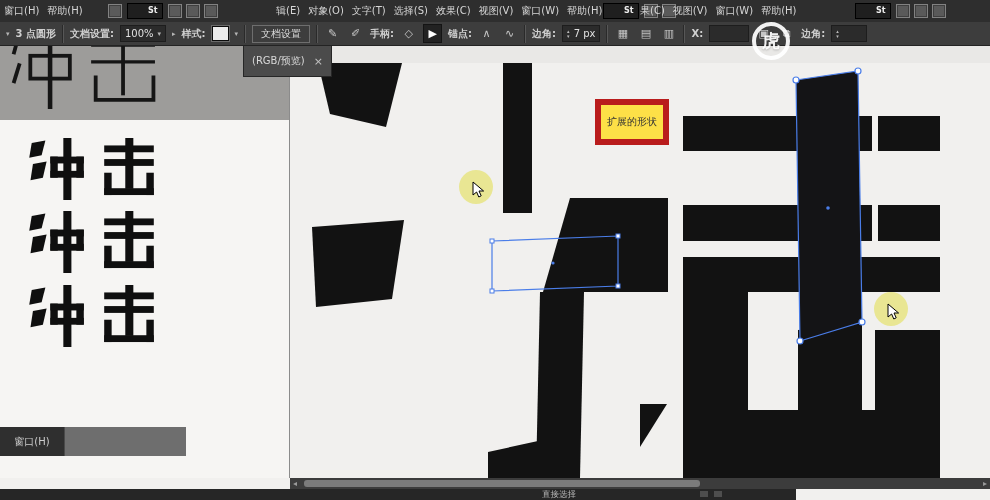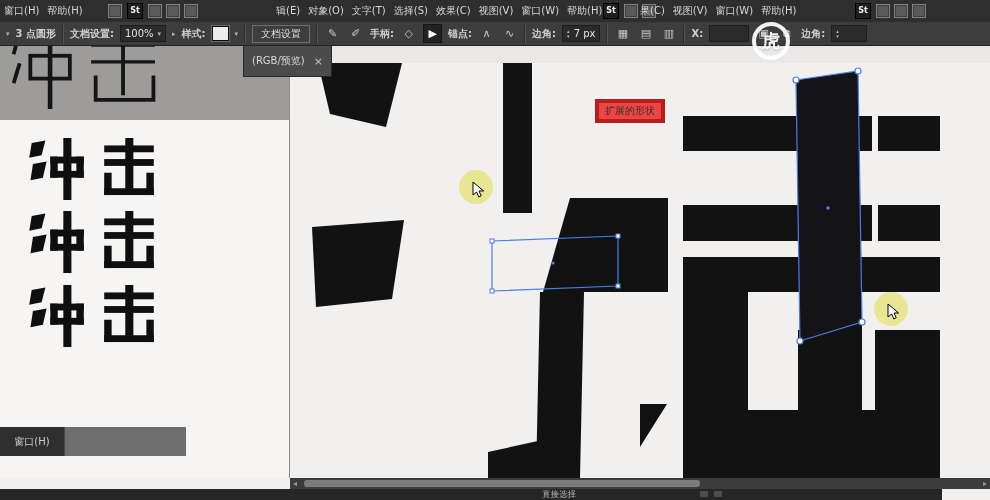--- a/index.html
+++ b/index.html
@@ -6,21 +6,21 @@
   .stage{position:relative;width:990px;height:500px;overflow:hidden;background:#f1f0ee;
          font-family:"DejaVu Sans","Liberation Sans",sans-serif;}
   
   .menubar{position:absolute;left:0;top:0;width:990px;height:22px;background:#2e2e2e;
            border-bottom:1px solid #1b1b1b;z-index:10;}
   .mb-group{position:absolute;top:0;height:22px;display:flex;align-items:center;}
   .mb-item{font-size:10px;color:#d6d6d6;padding:0 4px;line-height:22px;white-space:nowrap;}
   .mb-ico{width:12px;height:12px;background:#5a5a5a;border:1px solid #828282;margin:0 2px;
           box-shadow:inset 0 0 0 1px #3f3f3f;}
   .st-ico{width:14px;height:14px;background:#1f1f1f;border:1px solid #000;color:#ececec;
-          font-size:8px;font-weight:bold;text-align:center;line-height:14px;margin:0 3px;}
+          font-size:8px;font-weight:bold;line-height:14px;margin:0 3px;padding-left:20px;}
   
   .optionsbar{position:absolute;left:0;top:22px;width:990px;height:24px;background:#3d3d3d;
               border-bottom:1px solid #232323;display:flex;align-items:center;gap:6px;
               padding-left:6px;box-sizing:border-box;overflow:hidden;color:#cfcfcf;
               font-size:10px;z-index:10;white-space:nowrap;}
   .tb-sep{width:1px;height:18px;background:#2a2a2a;border-right:1px solid #575757;flex:0 0 auto;}
   .tb-box{background:#2b2b2b;border:1px solid #1d1d1d;height:15px;display:flex;align-items:center;
           padding:0 4px;color:#e0e0e0;gap:4px;flex:0 0 auto;}
   .tb-btn{border:1px solid #6e6e6e;padding:1px 8px;color:#dedede;background:transparent;flex:0 0 auto;}
   .tb-icon{width:17px;height:17px;display:flex;align-items:center;justify-content:center;
@@ -46,29 +46,29 @@
   .glyph-thin path,.glyph-thin rect{stroke:#151515;fill:none;}
   .win-divider{position:absolute;left:289px;top:45px;width:1px;height:433px;background:#8b8b8b;z-index:5;}
   .bl-bar{position:absolute;left:0;top:427px;width:186px;height:29px;display:flex;z-index:6;}
   .bl-seg1{width:64px;background:#2f2f2f;color:#cdcdcd;font-size:10px;line-height:29px;
            text-align:center;}
   .bl-seg2{flex:1;background:#6e6e6e;border-left:1px solid #4a4a4a;}
   
   .canvas{position:absolute;left:290px;top:63px;width:700px;height:415px;background:#f1f0ee;}
   .canvas svg{display:block;}
   .shape{fill:#121212;}
-  .tooltip{position:absolute;left:595px;top:99px;background:#ef4444;border:4px solid #b91c1c;
-           font-size:10px;color:#333;padding:1px 6px;z-index:7;}
+  .tooltip{position:absolute;left:595px;top:99px;background:#fde047;border:6px solid #b91c1c;
+           font-size:10px;color:#333;padding:10px 6px;z-index:7;}
   
   .scrollstrip{position:absolute;left:290px;top:478px;width:700px;height:11px;background:#3c3c3c;
                z-index:6;}
   .scroll-arrow{position:absolute;top:0;font-size:8px;color:#9a9a9a;line-height:11px;}
   .scroll-thumb{position:absolute;left:14px;top:2px;width:396px;height:7px;background:#7b7b7b;
                 border-radius:3px;}
-  .statusbar{position:absolute;left:0;top:489px;width:942px;height:11px;background:#262626;z-index:6;}
+  .statusbar{position:absolute;left:0;top:489px;width:796px;height:11px;background:#262626;z-index:6;}
   .status-tool{position:absolute;left:542px;top:0;font-size:8.5px;color:#b3b3b3;line-height:11px;}
   .status-ico{position:absolute;top:2px;width:8px;height:6px;background:#4e4e4e;}
   
   .watermark{position:absolute;left:752px;top:22px;z-index:40;display:flex;align-items:center;
              gap:10px;color:rgba(255,255,255,0.93);}
   .wm-ring{width:38px;height:38px;border:4px solid rgba(255,255,255,0.93);border-radius:50%;
            display:flex;align-items:center;justify-content:center;font-size:18px;font-weight:bold;
            box-sizing:border-box;text-shadow:0 1px 2px rgba(90,90,90,0.35);}
   .wm-text{font-size:37px;font-weight:bold;letter-spacing:3px;
            text-shadow:0 1px 2px rgba(90,90,90,0.35);}

